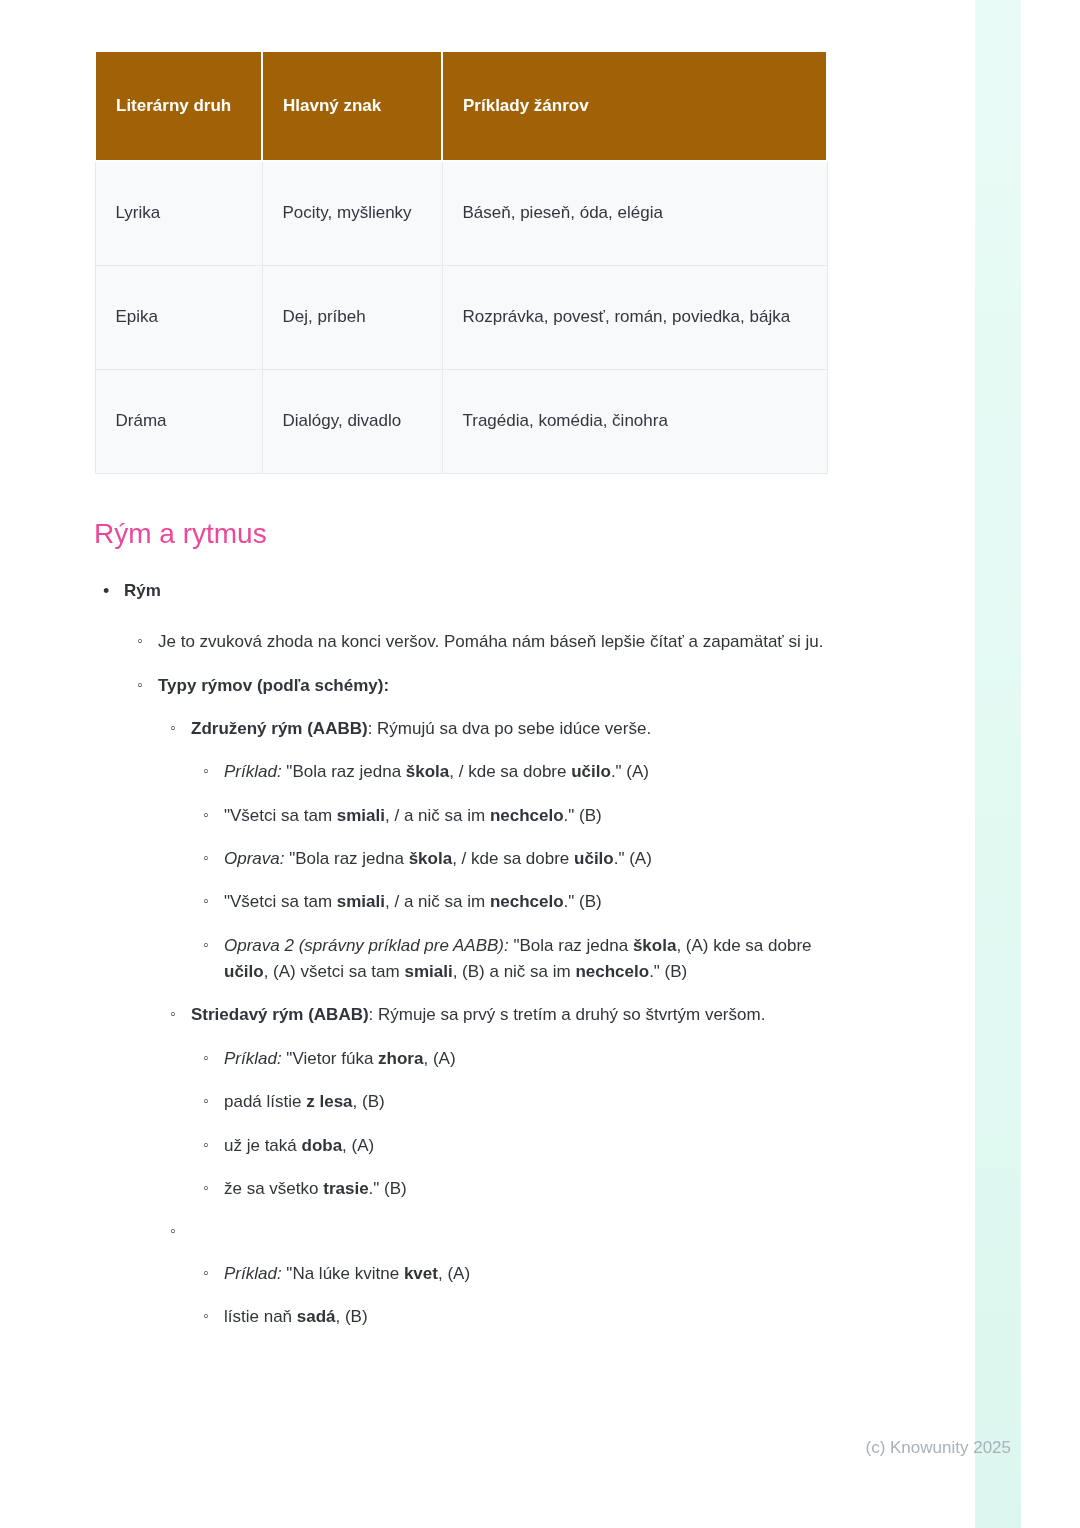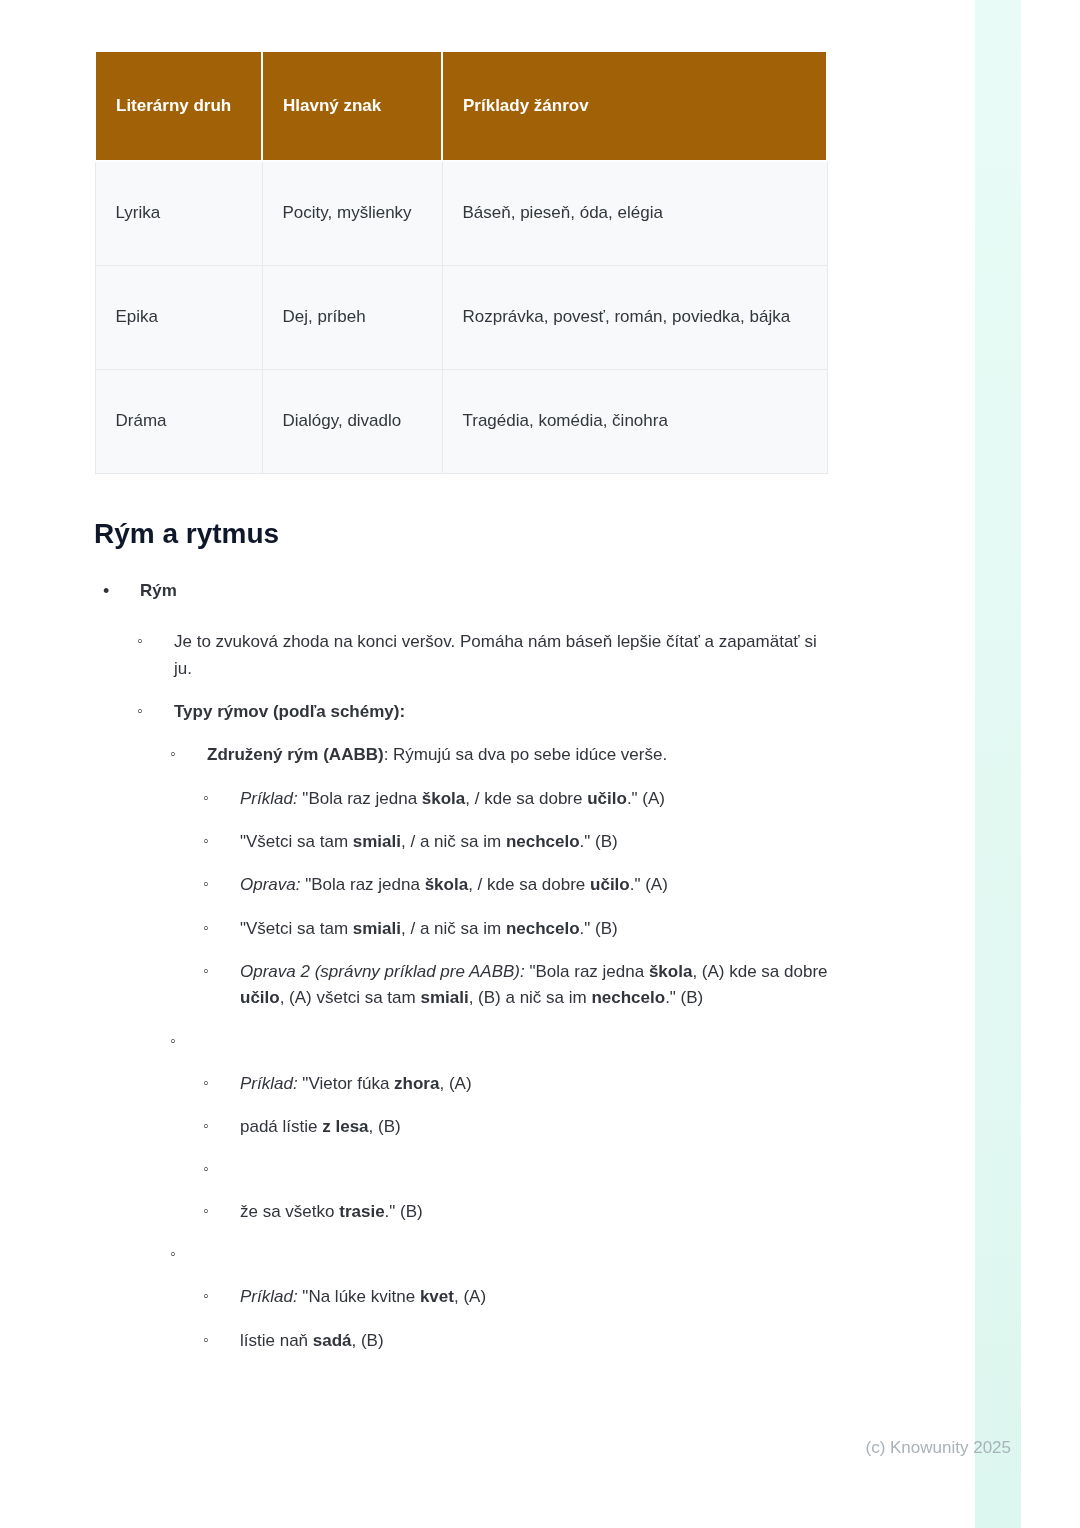--- a/index.html
+++ b/index.html
@@ -52,40 +52,40 @@
     text-align: left;
     vertical-align: middle;
     padding: 4px 20px;
     height: 104px;
     line-height: 1.65;
     border: 1px solid #e7eaec;
   }
   .section-heading {
     margin: 44px 0 28px 0;
     font-size: 28px;
-    font-weight: 700;
-    color: #0f172a;
+    font-weight: 400;
+    color: #ec4899;
   }
   .rhyme-list { width: 742px; }
   .li {
     display: flex;
     align-items: flex-start;
     margin-bottom: 17px;
     font-size: 17px;
     line-height: 1.55;
   }
   .li.lvl1 { padding-left: 9px;   margin-bottom: 24px; }
   .li.lvl2 { padding-left: 43px;  }
   .li.lvl3 { padding-left: 76px;  }
   .li.lvl4 { padding-left: 109px; }
   .li.gap-lg { margin-top: 14px; }
   .marker { flex: 0 0 21px; }
   .marker.disc { font-size: 18px; }
   .marker.circle { font-size: 16px; }
-  .txt { flex: 1; margin-left: 16px; }
+  .txt { flex: 1; }
   .b { font-weight: 700; }
   .i { font-style: italic; }
   .footer {
     position: absolute;
     right: 69px;
     top: 1438px;
     font-size: 17px;
     color: #a9b1b9;
   }
 </style>
@@ -163,31 +163,33 @@
         <div class="li lvl4">
           <span class="marker circle">◦</span>
           <span class="txt"><span>"Všetci sa tam </span><span class="b">smiali</span><span>, / a nič sa im </span><span class="b">nechcelo</span><span>." (B)</span></span>
         </div>
         <div class="li lvl4">
           <span class="marker circle">◦</span>
           <span class="txt"><span class="i">Oprava 2 (správny príklad pre AABB):</span><span> "Bola raz jedna </span><span class="b">škola</span><span>, (A) kde sa dobre </span><span class="b">učilo</span><span>, (A) všetci sa tam </span><span class="b">smiali</span><span>, (B) a nič sa im </span><span class="b">nechcelo</span><span>." (B)</span></span>
         </div>
         <div class="li lvl3 gap-lg">
           <span class="marker circle">◦</span>
+          <span class="txt"><span class="b">Striedavý rým (ABAB)</span><span>: Rýmuje sa prvý s tretím a druhý so štvrtým veršom.</span></span>
         </div>
         <div class="li lvl4">
           <span class="marker circle">◦</span>
           <span class="txt"><span class="i">Príklad:</span><span> "Vietor fúka </span><span class="b">zhora</span><span>, (A)</span></span>
         </div>
         <div class="li lvl4">
           <span class="marker circle">◦</span>
           <span class="txt"><span>padá lístie </span><span class="b">z lesa</span><span>, (B)</span></span>
         </div>
         <div class="li lvl4">
           <span class="marker circle">◦</span>
+          <span class="txt"><span>už je taká </span><span class="b">doba</span><span>, (A)</span></span>
         </div>
         <div class="li lvl4">
           <span class="marker circle">◦</span>
           <span class="txt"><span>že sa všetko </span><span class="b">trasie</span><span>." (B)</span></span>
         </div>
         <div class="li lvl3 gap-lg">
           <span class="marker circle">◦</span>
         </div>
         <div class="li lvl4">
           <span class="marker circle">◦</span>

